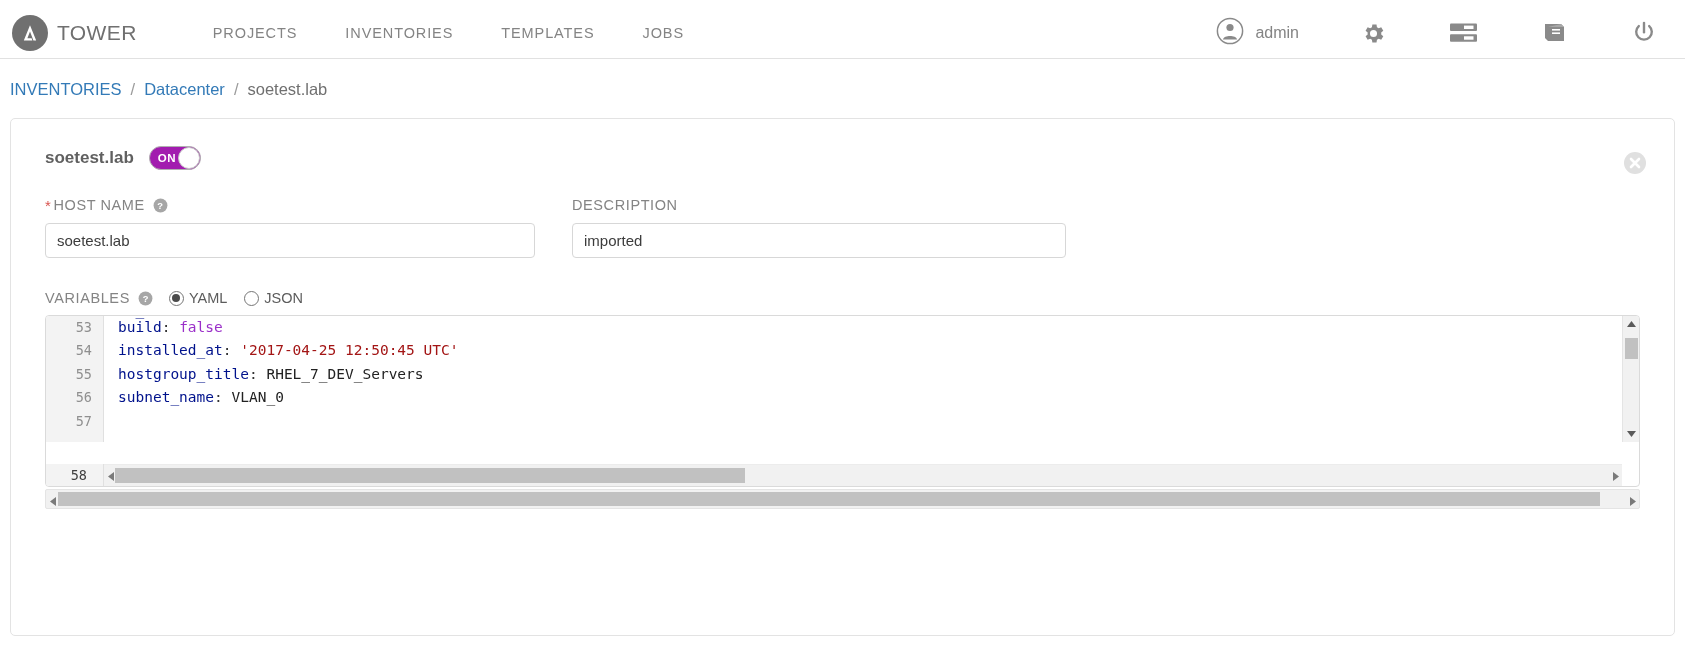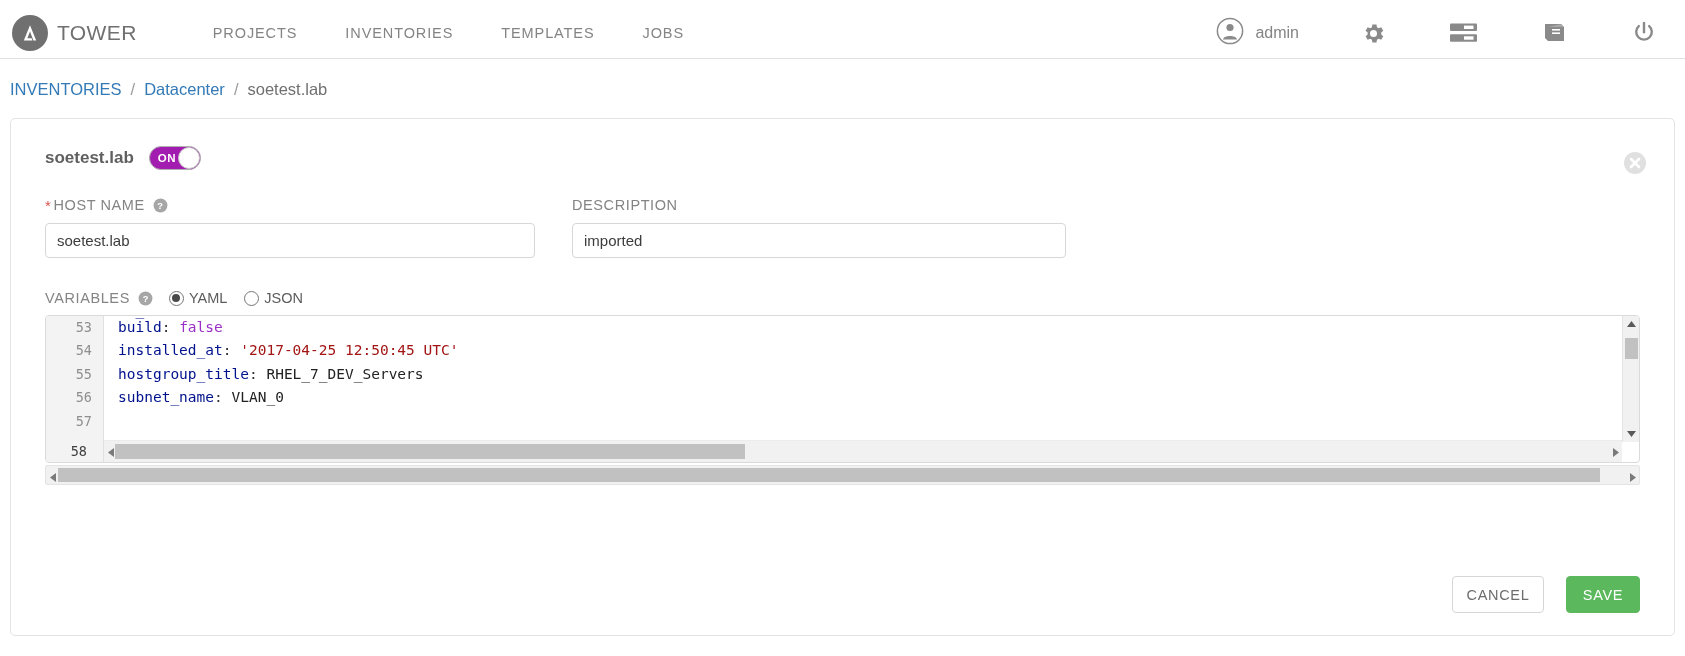--- a/index.html
+++ b/index.html
@@ -209,21 +209,21 @@
   .radio-text {
     font-size: 14.5px;
     color: #5c5c5c;
   }
 
   
   .editor-wrap {
     border: 1px solid #dadada;
     border-radius: 4px;
     background: #fff;
-    height: 148px;
+    height: 172px;
     position: relative;
     overflow: hidden;
   }
   .editor-main {
     display: flex;
     height: 126px;
     position: relative;
     overflow: hidden;
   }
   .gutter {
@@ -582,17 +582,13 @@
         </svg>
     </div>
     <div class="h-thumb-outer"></div>
     <div class="h-arrow right">
       <svg width="6" height="9" viewBox="0 0 6 9">
           <path d="M0 0 L6 4.5 L0 9 Z" fill="#7a7a7a"></path>
         </svg>
     </div>
   </div>
 
-  <div class="card-footer">
-    <div class="btn btn-cancel">CANCEL</div>
-    <div class="btn btn-save">SAVE</div>
-  </div>
 </div>
 
 </body></html>

